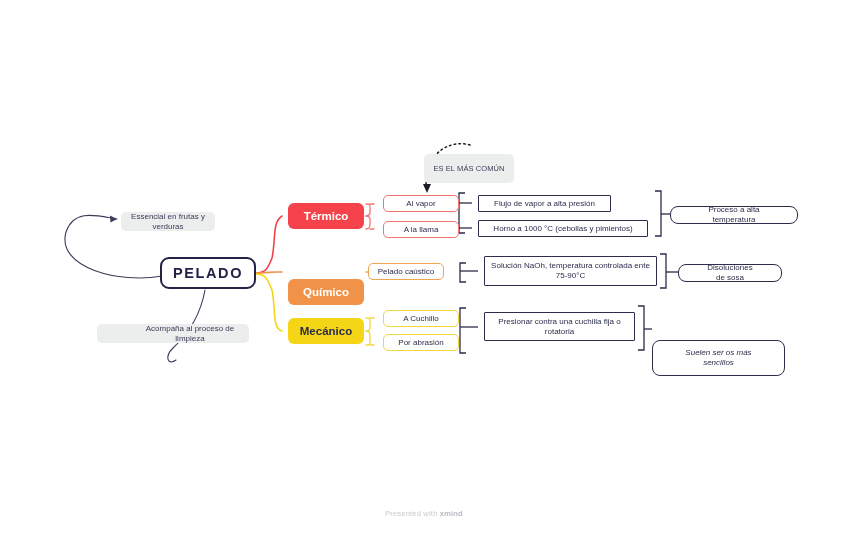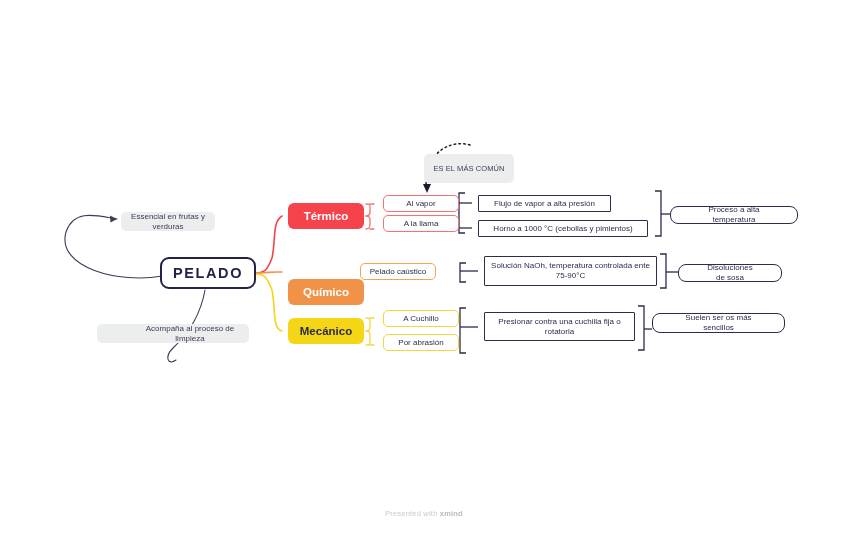--- a/index.html
+++ b/index.html
@@ -27,39 +27,39 @@
   .branch.b-quimico{left:288px;top:259px;background:#f09248;margin-top:20px;}
   .branch.b-mecanico{left:288px;top:318px;background:#f5d616;color:#2b2d4a;}
 
   
   .chip{width:76px;height:17px;border-radius:5px;background:#ffffff;font-size:8px;
         border:1.3px solid #2b2d4a;color:#2b2d4a;}
   .chip.c-red{border-color:#f4736e;}
   .chip.c-orange{border-color:#f0a552;}
   .chip.c-yellow{border-color:#f2d63c;}
   .chip.v1{left:383px;top:195px;}
-  .chip.v2{left:383px;top:215px;}
-  .chip.q1{left:360px;top:263px;}
+  .chip.v2{left:383px;top:221px;}
+  .chip.q1{left:368px;top:263px;}
   .chip.m1{left:383px;top:310px;}
   .chip.m2{left:383px;top:334px;}
 
   
   .desc{border:1.3px solid #2b2d4a;border-radius:1px;background:#ffffff;
         font-size:8px;color:#2b2d4a;padding:0 5px;}
   .desc.d1{left:478px;top:195px;width:133px;height:17px;}
   .desc.d2{left:478px;top:220px;width:170px;height:17px;}
   .desc.d3{left:484px;top:256px;width:173px;height:30px;}
   .desc.d4{left:484px;top:312px;width:151px;height:29px;}
 
   
   .result{border:1.3px solid #2b2d4a;border-radius:8px;background:#ffffff;
           font-size:8px;color:#2b2d4a;padding:0 24px;}
   .result.r1{left:670px;top:206px;width:128px;height:18px;}
   .result.r2{left:678px;top:264px;width:104px;height:18px;}
-  .result.r3{left:652px;top:313px;width:133px;height:20px;}
+  .result.r3{left:652px;top:340px;width:133px;height:36px;font-style:italic;}
 
   
   .callout{background:#eceded;border-radius:5px;font-size:8px;color:#3a3c58;padding:0 7px;}
   .callout.cl-top{left:121px;top:212px;width:94px;height:19px;}
   .callout.cl-bottom{left:97px;top:324px;width:152px;height:19px;padding-left:41px;}
   .callout.cl-arrow{left:424px;top:154px;width:90px;height:29px;font-size:7.5px;
                     letter-spacing:.1px;}
 
   .footer{position:absolute;left:0;top:509px;width:848px;text-align:center;
           font-size:7.5px;color:#c9cacf;letter-spacing:.2px;}

